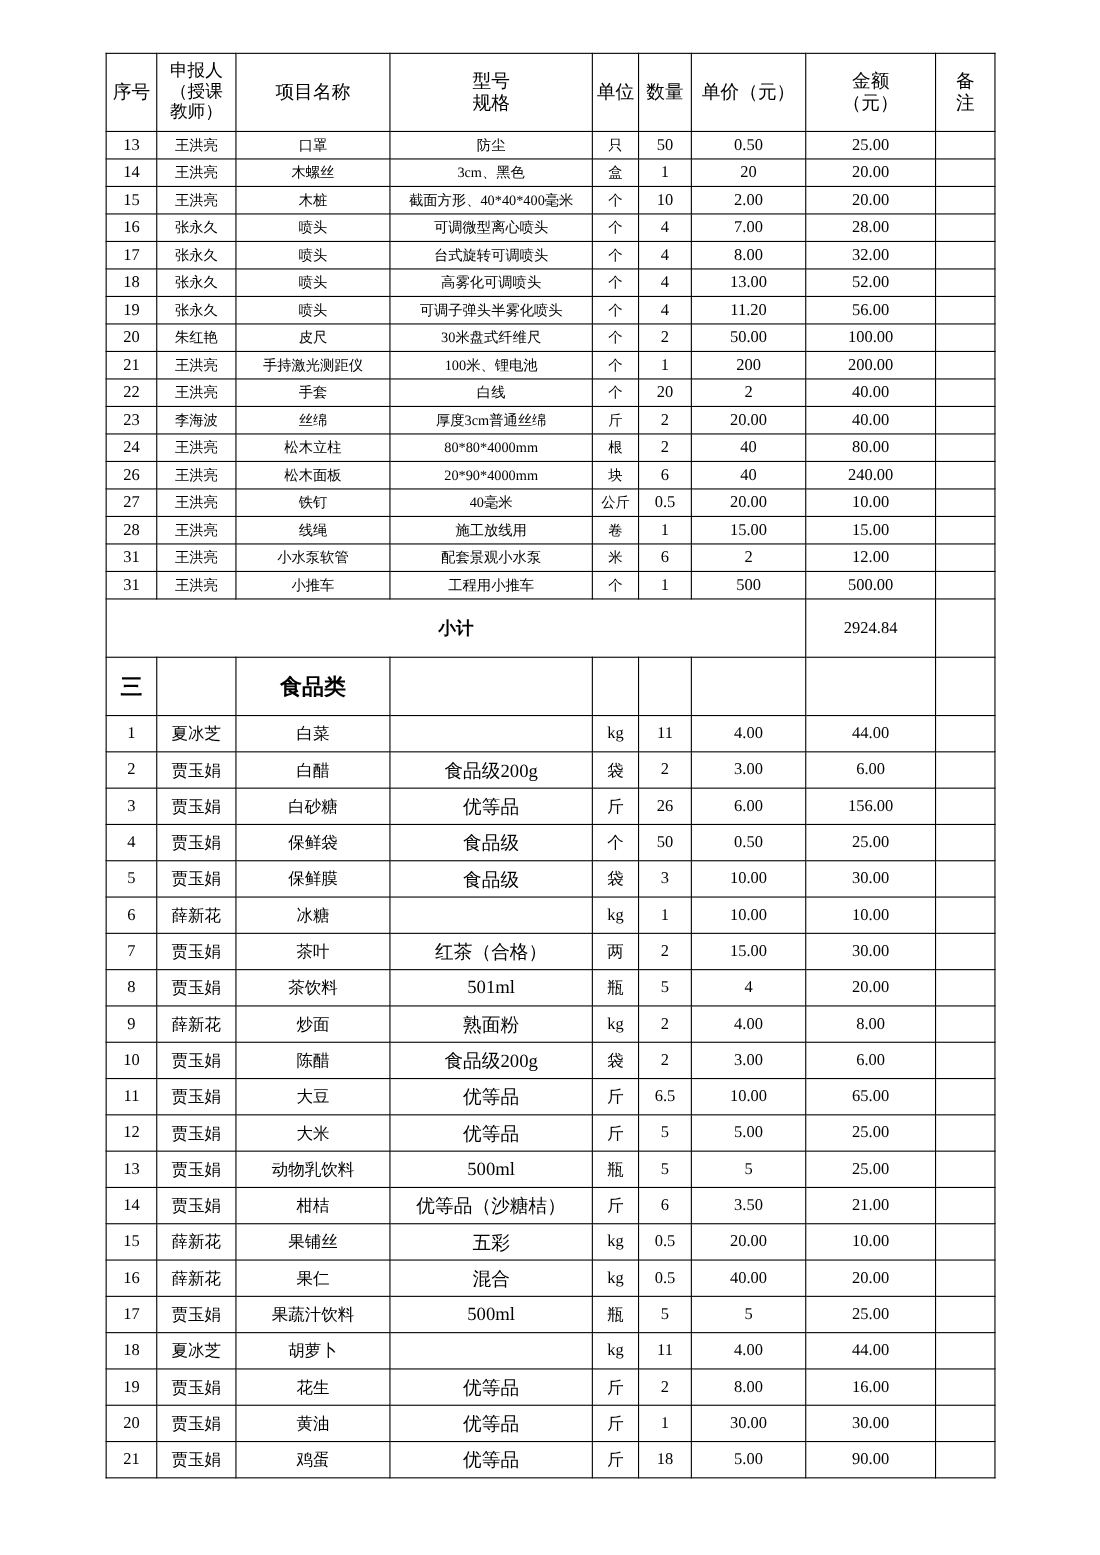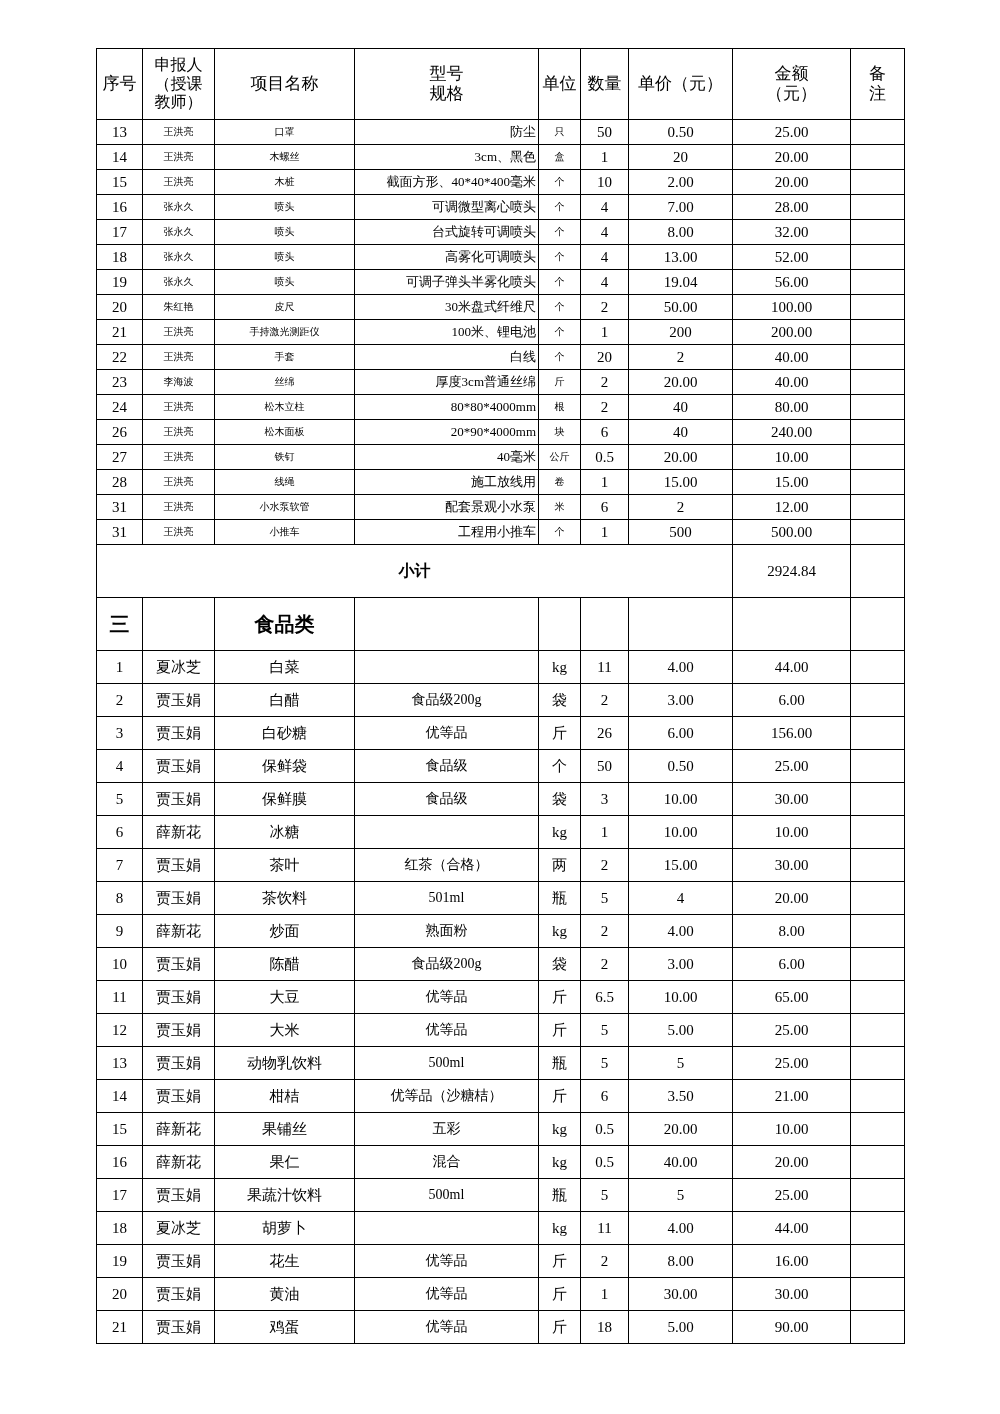--- a/index.html
+++ b/index.html
@@ -58,38 +58,37 @@
   .hdr-two-line {
     display: block;
     line-height: 1.15;
   }
 
   tbody tr.data-row td {
     height: 24px;
     font-size: 15px;
   }
   tbody tr.data-row td.cn {
-    font-size: 10px;
+    font-size: 13px;
   }
   tbody tr.data-row td.spec {
     font-size: 13px;
-    text-align: right;
   }
   tbody tr.data-row td.num {
     font-family: "Liberation Serif", "DejaVu Serif", serif;
     font-size: 15px;
   }
 
   
   tbody tr.tall td {
     height: 32px;
     font-size: 15px;
   }
   tbody tr.tall td.spec {
-    font-size: 14px;
+    font-size: 17px;
   }
 
   tr.subtotal td {
     height: 52px;
     font-size: 16px;
     font-weight: bold;
   }
   tr.subtotal td.subtotal-amount {
     font-size: 15px;
     font-weight: normal;
@@ -209,21 +208,21 @@
           <td class="num">52.00</td>
           <td></td>
         </tr>
         <tr class="data-row">
           <td class="num">19</td>
           <td class="cn">张永久</td>
           <td class="cn">喷头</td>
           <td class="spec">可调子弹头半雾化喷头</td>
           <td class="cn">个</td>
           <td class="num">4</td>
-          <td class="num">19.04</td>
+          <td class="num">11.20</td>
           <td class="num">56.00</td>
           <td></td>
         </tr>
         <tr class="data-row">
           <td class="num">20</td>
           <td class="cn">朱红艳</td>
           <td class="cn">皮尺</td>
           <td class="spec">30米盘式纤维尺</td>
           <td class="cn">个</td>
           <td class="num">2</td>

